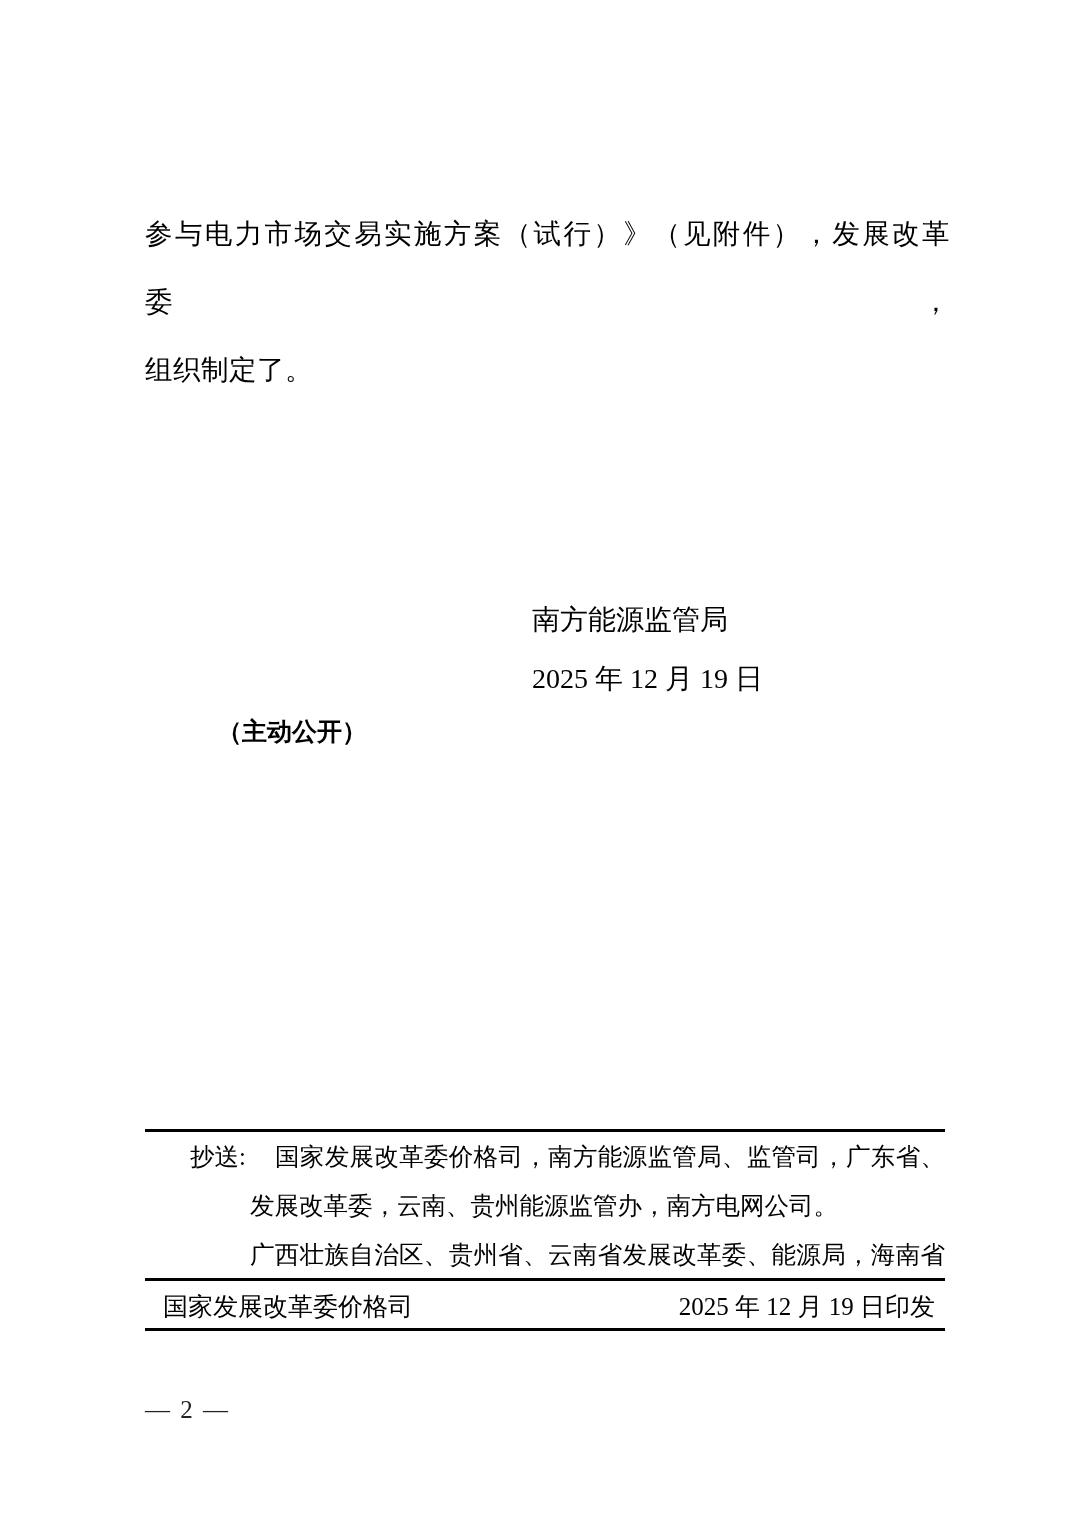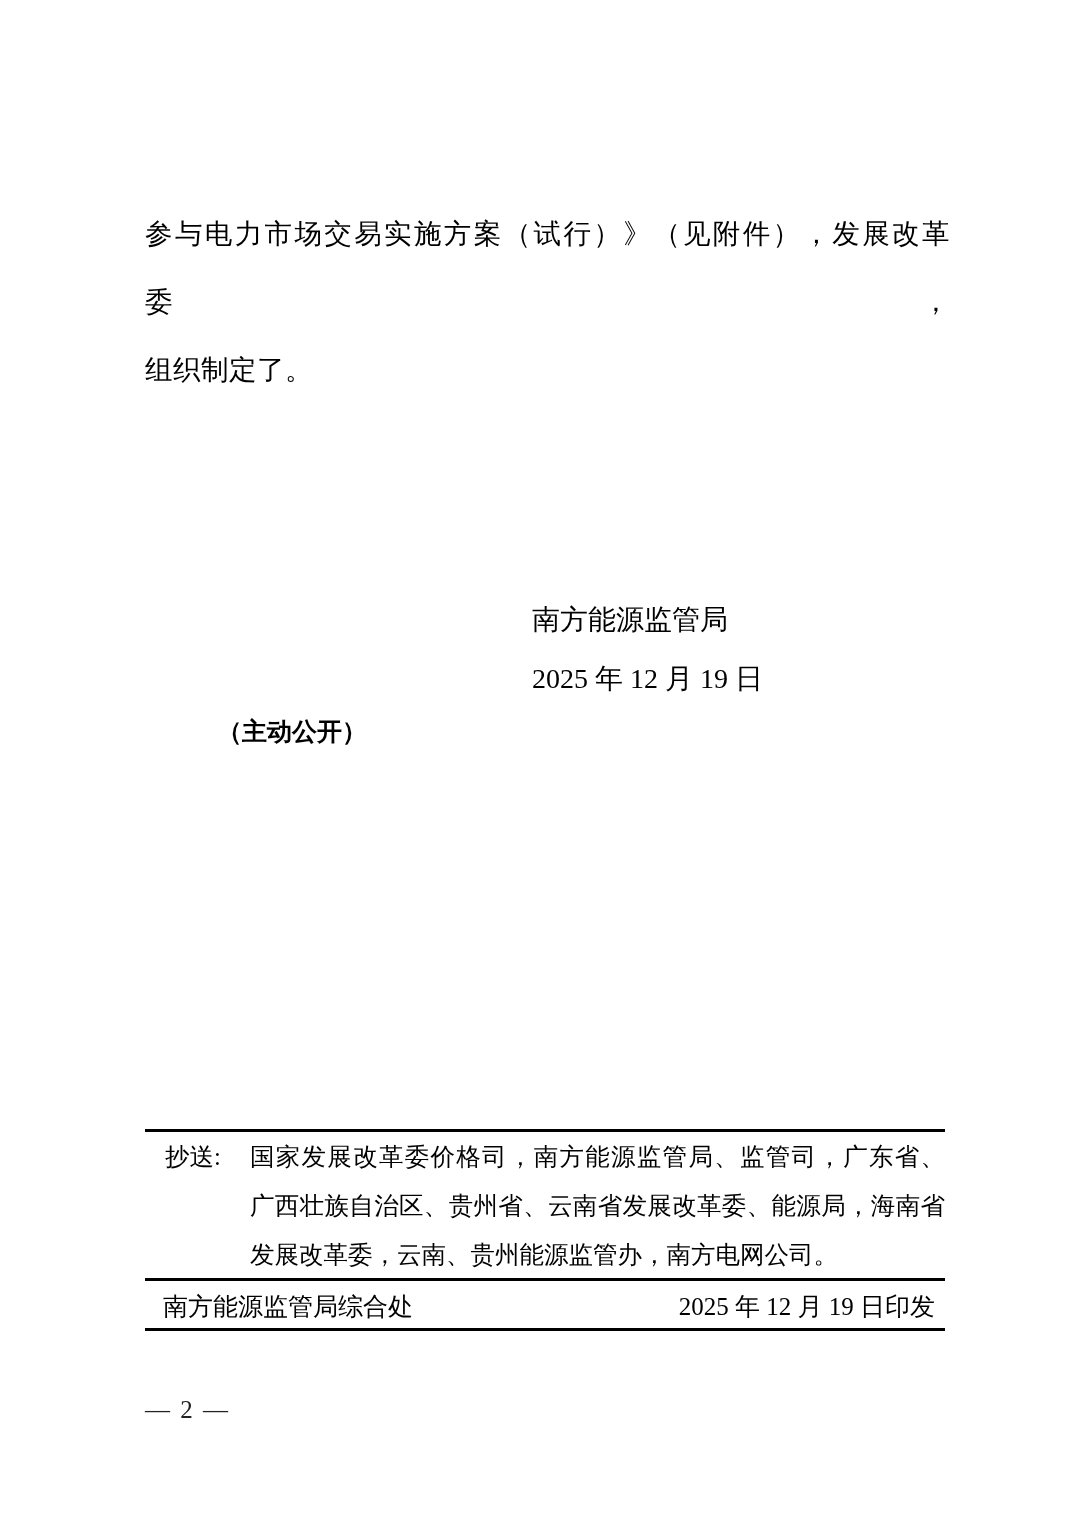--- a/index.html
+++ b/index.html
@@ -36,21 +36,21 @@
     background:#000000;
   }
   .rule-1 { top:1129px; }
   .rule-2 { top:1278px; }
   .rule-3 { top:1328px; }
   
   .cc-block {
     position:absolute; left:165px; top:1132px; width:780px;
     font-size:24.5px; line-height:49px;
   }
-  .cc-row1 { display:flex; }
+  .cc-row1 { display:flex;margin-left:25px; }
   .cc-label { flex:0 0 85px; }
   .cc-row1-text { flex:1 1 auto; text-align:justify; text-align-last:justify; }
   .cc-indent { margin-left:85px; }
   .cc-just { text-align:justify; text-align-last:justify; }
   
   .imprint {
     position:absolute; left:145px; top:1293px; width:800px;
     display:flex; justify-content:space-between; align-items:center;
     font-size:25px; line-height:27px;
   }
@@ -82,24 +82,24 @@
 
   <div class="rule rule-1"></div>
   <div class="rule rule-2"></div>
   <div class="rule rule-3"></div>
 
   <div class="cc-block">
     <div class="cc-row1">
       <span class="cc-label">抄送:</span>
       <span class="cc-row1-text">国家发展改革委价格司，南方能源监管局、监管司，广东省、</span>
     </div>
+    <div class="cc-indent">发展改革委，云南、贵州能源监管办，南方电网公司。</div>
     <div class="cc-indent cc-just">广西壮族自治区、贵州省、云南省发展改革委、能源局，海南省</div>
-    <div class="cc-indent">发展改革委，云南、贵州能源监管办，南方电网公司。</div>
   </div>
 
   <div class="imprint">
-    <span class="imprint-office">南方能源监管局综合处</span>
+    <span class="imprint-office">国家发展改革委价格司</span>
     <span class="imprint-date">2025 年 12 月 19 日印发</span>
   </div>
 
   <div class="page-number">— 2 —</div>
 
 </div>
 
 </body></html>

